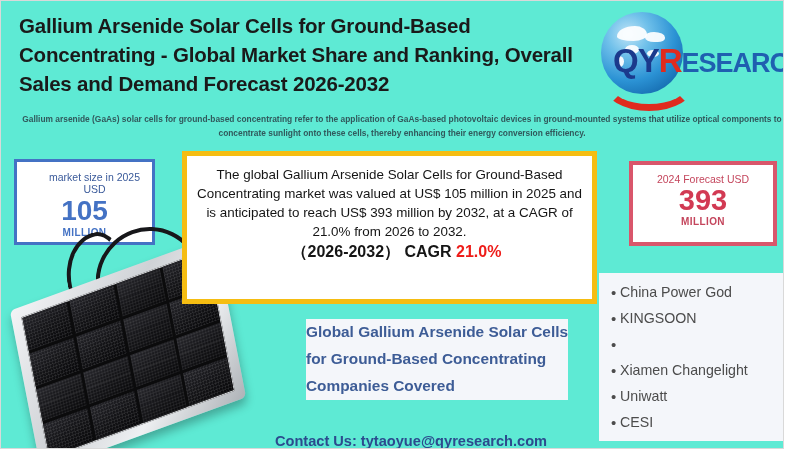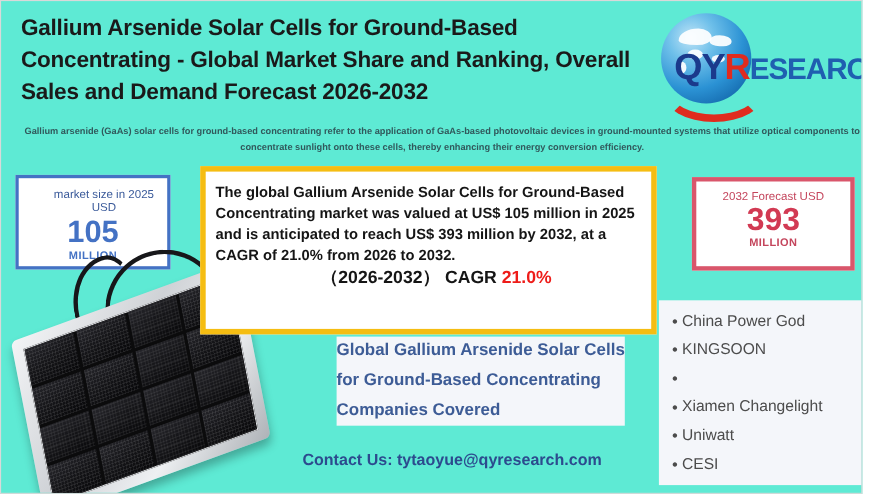--- a/index.html
+++ b/index.html
@@ -167,23 +167,23 @@
     top: 150px;
     width: 415px;
     height: 153px;
     border: 5px solid #f5bd12;
     background: #ffffff;
     box-sizing: border-box;
     z-index: 6;
   }
   #highlight-body {
     padding: 9px 9px 0 9px;
-    text-align: left;
+    text-align: center;
     font-size: 13.4px;
-    font-weight: bold;
+    font-weight: normal;
     line-height: 1.42;
     color: #151515;
   }
   #highlight-cagr {
     text-align: center;
     font-size: 16px;
     font-weight: bold;
     color: #151515;
     margin-top: 1px;
     white-space: nowrap;
@@ -254,33 +254,33 @@
     background:
       repeating-linear-gradient(0deg, rgba(255,255,255,.07) 0 1px, transparent 1px 3px),
       repeating-linear-gradient(90deg, rgba(255,255,255,.06) 0 1px, transparent 1px 3px),
       linear-gradient(160deg, #25252a 0%, #131316 55%, #08080a 100%);
   }
 
   
   #mid-heading {
     position: absolute;
     left: 305px;
-    top: 305px;
+    top: 318px;
     width: 262px;
     background: #f4f6fa;
     font-size: 15.4px;
     font-weight: bold;
     line-height: 1.75;
     color: #3d5c96;
     z-index: 4;
   }
   #contact {
     position: absolute;
     left: 235px;
-    top: 410px;
+    top: 432px;
     width: 350px;
     text-align: center;
     font-size: 14.6px;
     font-weight: bold;
     color: #2c4b8e;
     z-index: 5;
     white-space: nowrap;
   }
 
   
@@ -332,21 +332,21 @@
     <div id="logo-text"><span class="lg-q">QY</span><span class="lg-r">R</span><span class="lg-rest">ESEARCH</span></div>
   </div>
 
   <div id="left-stat">
     <div id="left-stat-label">market size in 2025 USD</div>
     <div id="left-stat-value">105</div>
     <div id="left-stat-unit">MILLION</div>
   </div>
 
   <div id="right-stat">
-    <div id="right-stat-label">2032 Forecast  USD</div>
+    <div id="right-stat-label">2024 Forecast  USD</div>
     <div id="right-stat-value">393</div>
     <div id="right-stat-unit">MILLION</div>
   </div>
 
   <div id="panel-art">
     <div id="cable-a"></div>
     <div id="cable-b"></div>
     <div id="connector"></div>
     <div id="panel-body">
       <div id="panel-frame"></div>

